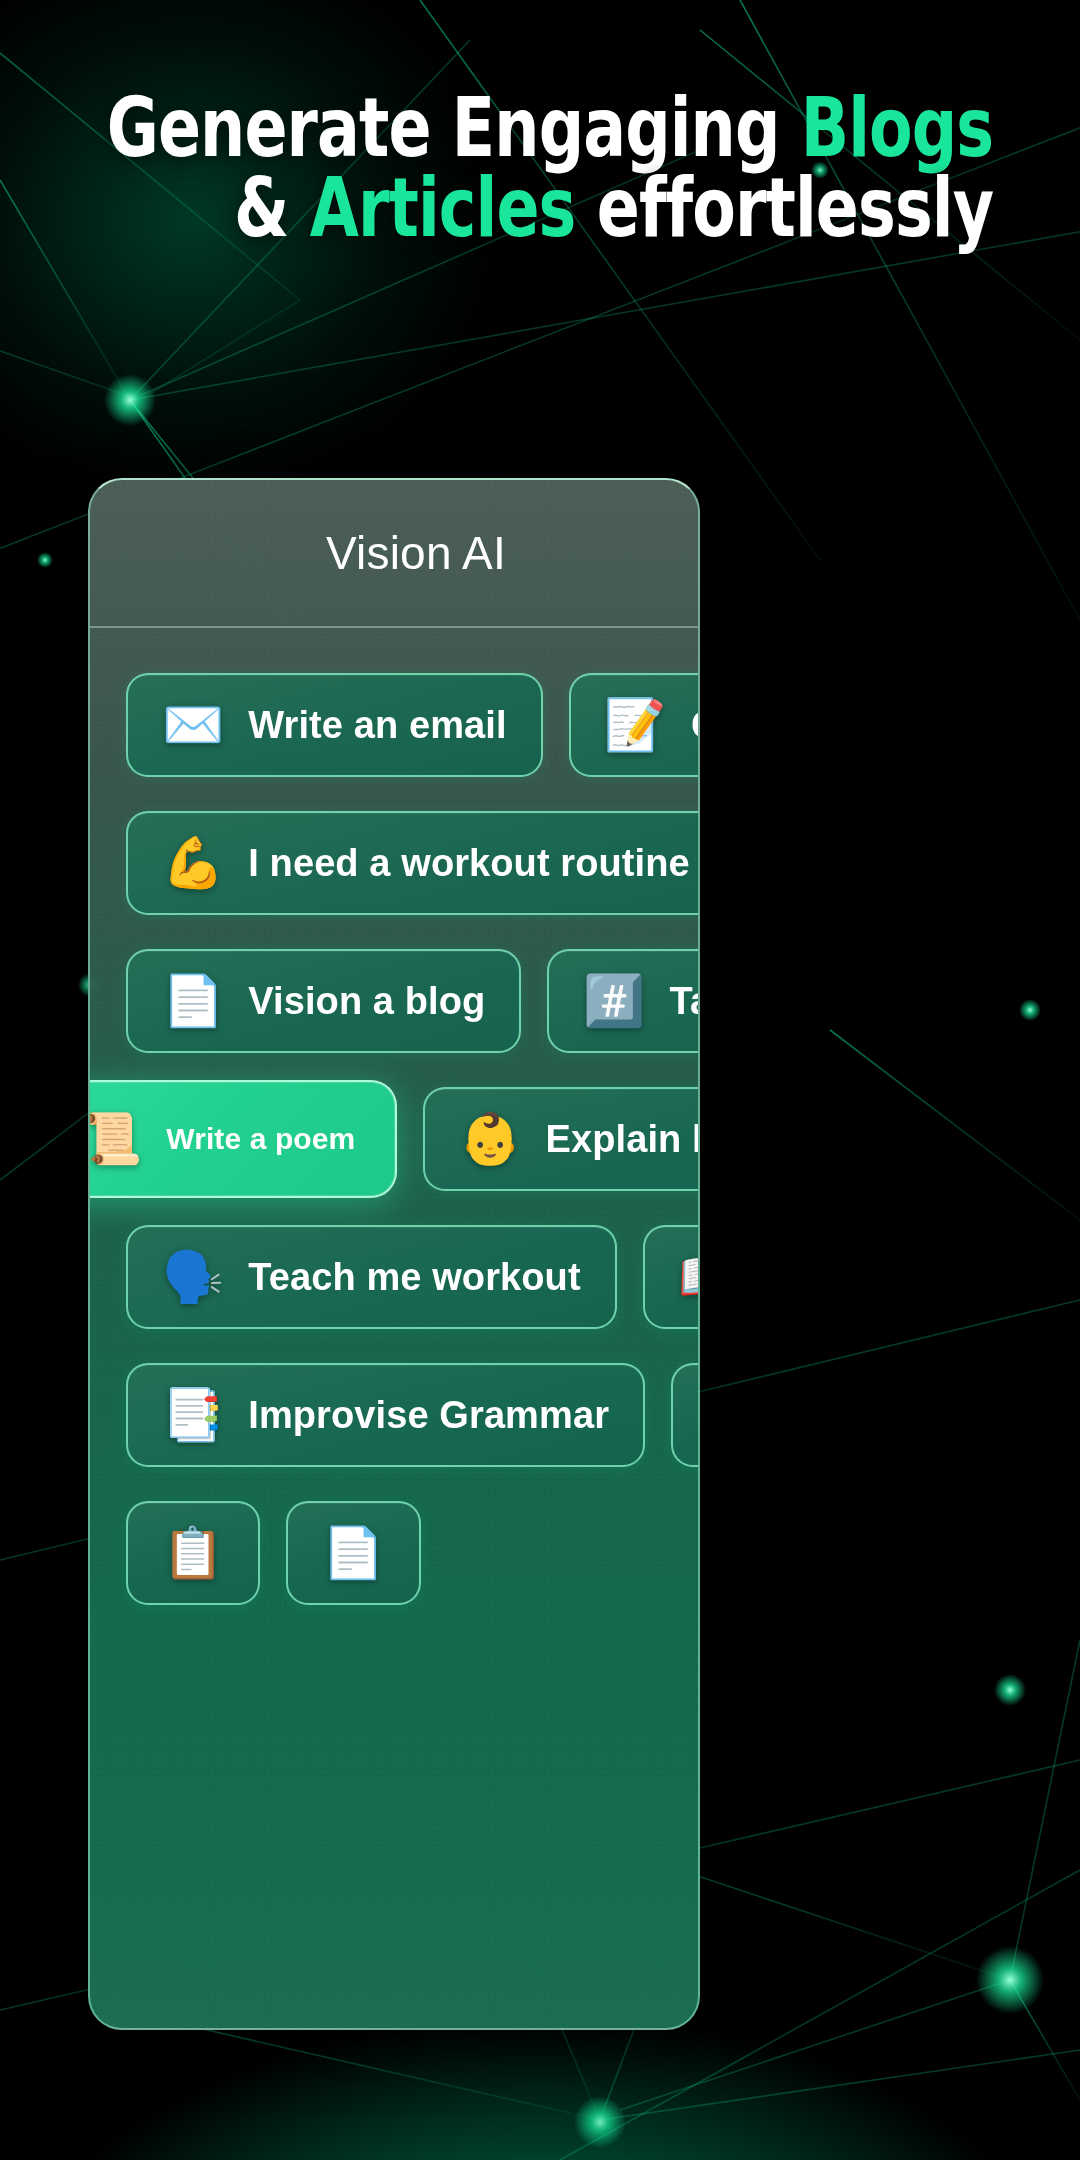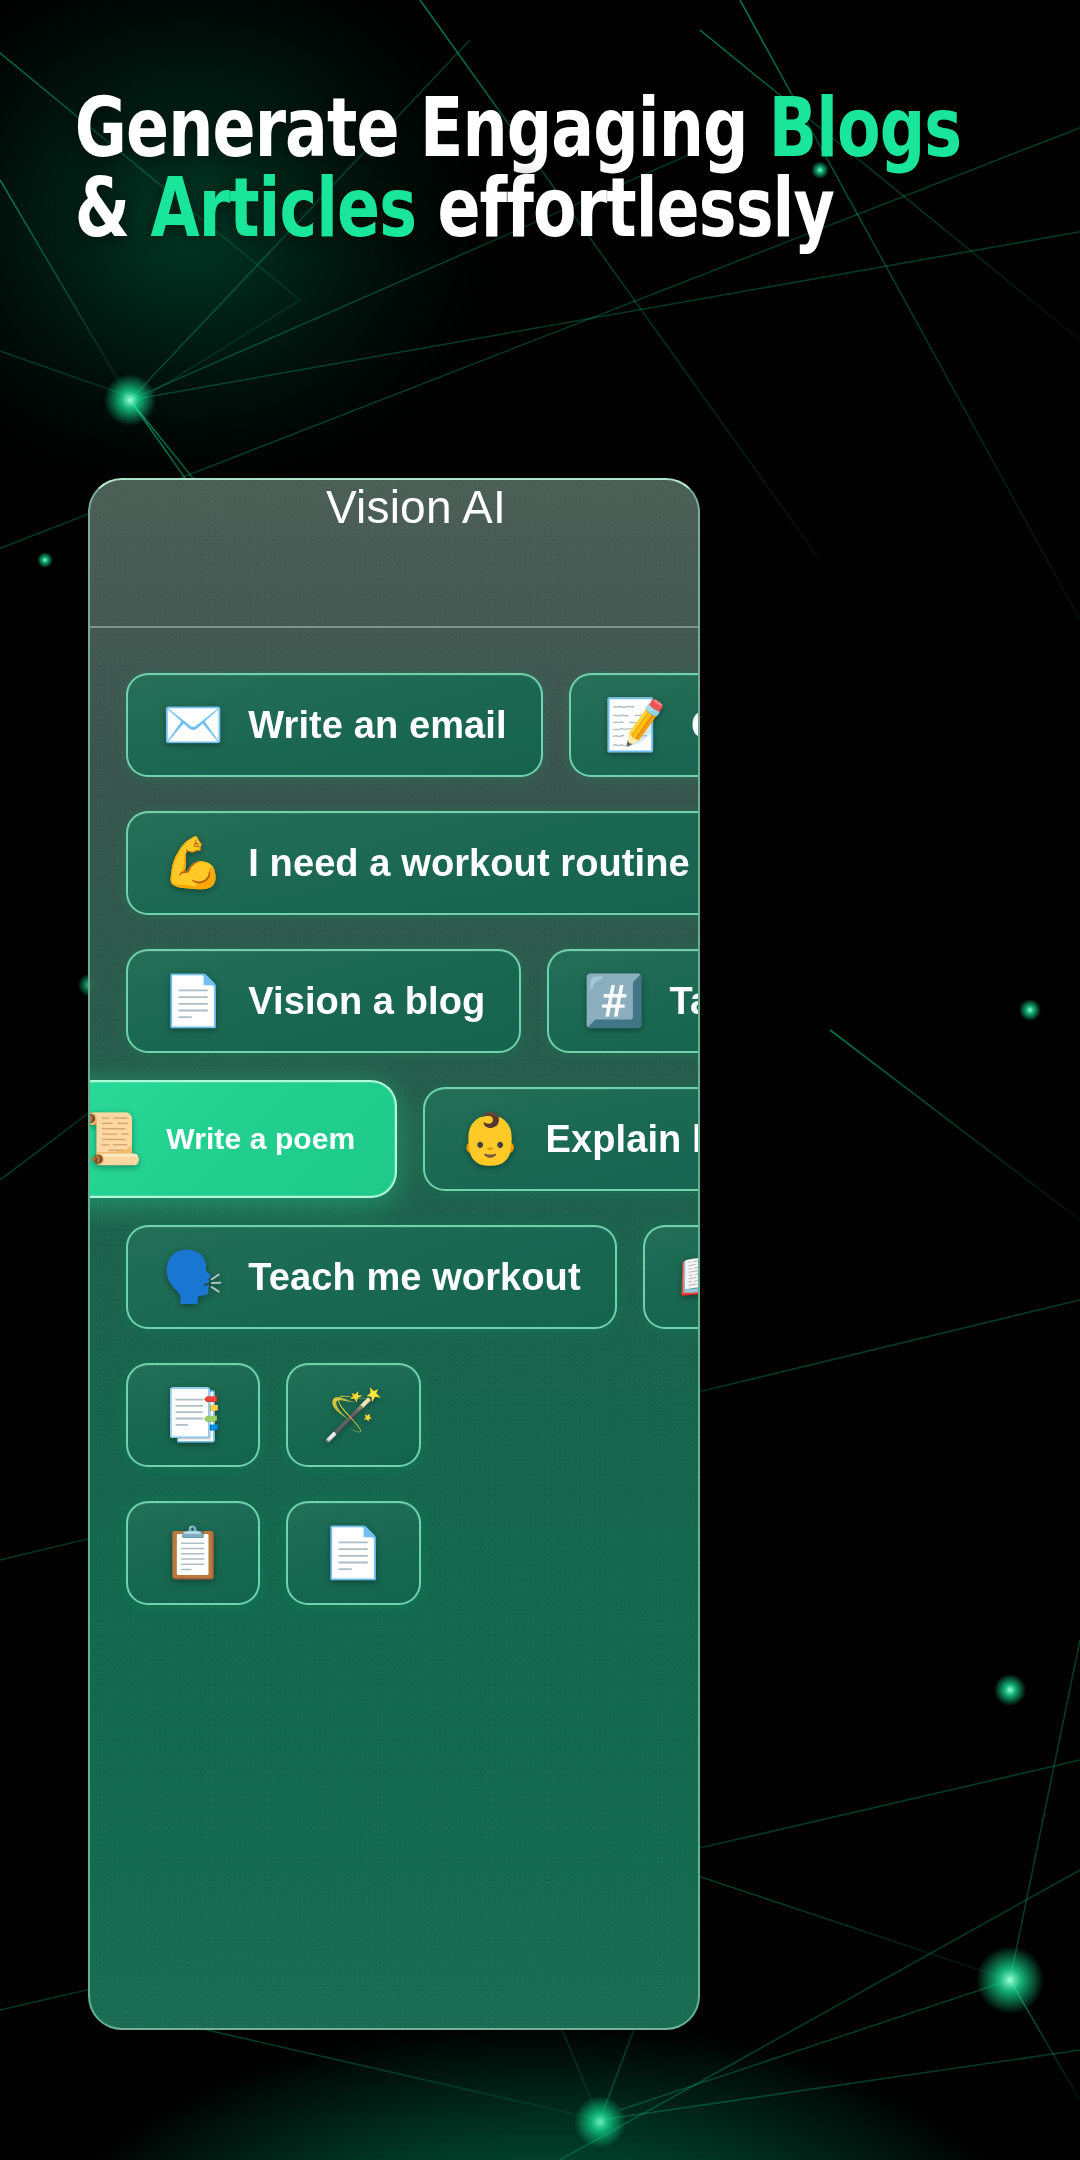--- a/index.html
+++ b/index.html
@@ -36,21 +36,21 @@
   }
   #bg-glow-bottom {
     position:absolute; left:0; right:0; bottom:-180px; height:760px;
     background:radial-gradient(ellipse 70% 60% at 50% 100%, rgba(0,225,150,.75) 0%, rgba(0,180,120,.35) 40%, transparent 72%);
   }
   #bg-lines { position:absolute; inset:0; }
 
   
   #headline {
     position:absolute; left:0; right:12px; top:88px;
-    text-align:left;
+    text-align:right;
     z-index:5;
   }
   #headline .hl-line {
     font-family:"Liberation Sans Narrow","DejaVu Sans Condensed","Liberation Sans", sans-serif;
     font-weight:700;
     font-size:82px;
     line-height:0.97;
     letter-spacing:-1px;
     color:#ffffff;
     white-space:nowrap;
@@ -90,21 +90,21 @@
     background-image:
       radial-gradient(rgba(255,255,255,.09) 0.5px, transparent 0.6px),
       radial-gradient(rgba(0,0,0,.16) 0.5px, transparent 0.6px);
     background-size:5px 5px, 7px 7px;
     background-position:0 0, 3px 4px;
   }
 
   #card-header {
     position:relative;
     height:146px;
-    display:flex; align-items:flex-start; justify-content:center;margin-left:44px;
+    display:flex; align-items:center; justify-content:center;margin-left:44px;
   }
   #card-title {
     font-size:46px; font-weight:400; color:#ffffff;
     letter-spacing:.2px;
   }
   #card-divider {
     position:absolute; left:0; right:0; top:146px; height:2px;
     background:rgba(208,230,220,.42);
   }
 
@@ -267,20 +267,21 @@
           <span class="chip-emoji">🗣️</span>
           <span class="chip-label">Teach me workout</span>
         </div>
         <div class="chip">
           <span class="chip-emoji">📖</span>
         </div>
       </div>
       <div class="chip-row">
         <div class="chip">
           <span class="chip-emoji">📑</span>
+          <span class="chip-label">Improvise Grammar</span>
         </div>
         <div class="chip">
           <span class="chip-emoji">🪄</span>
         </div>
       </div>
       <div class="chip-row">
         <div class="chip">
           <span class="chip-emoji">📋</span>
         </div>
         <div class="chip">

